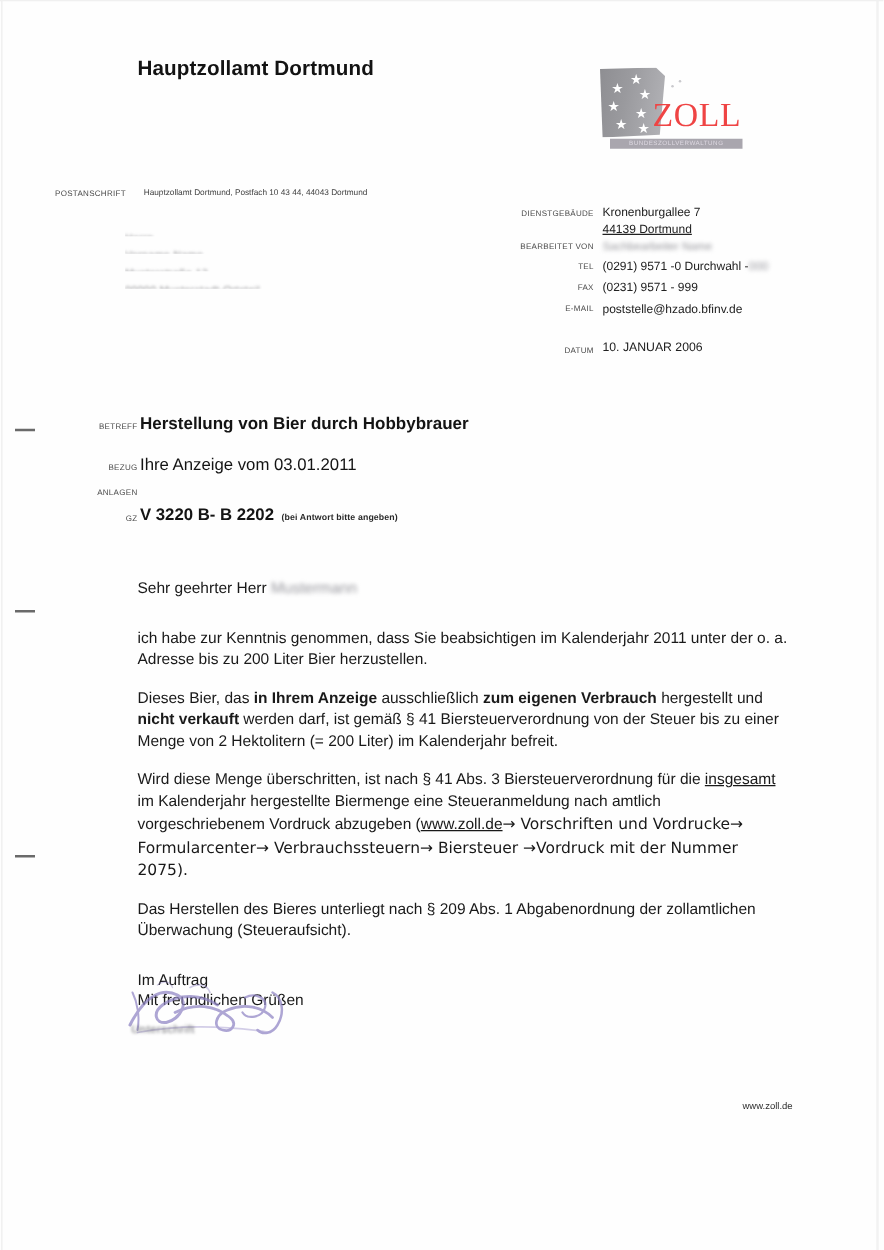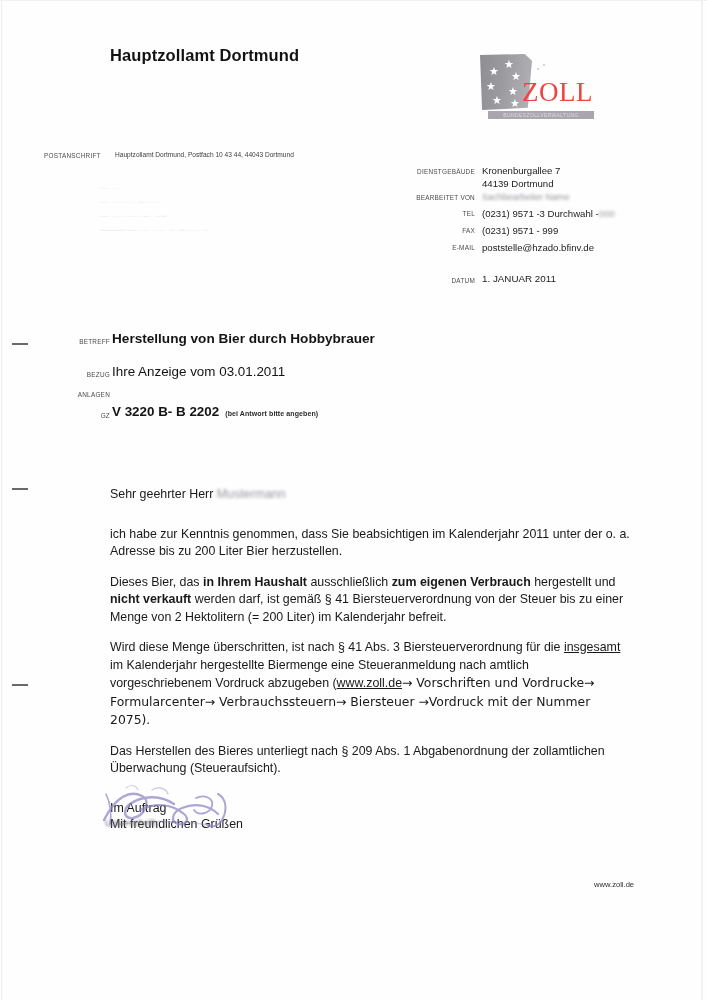--- a/index.html
+++ b/index.html
@@ -238,21 +238,20 @@
 
   
   .body {
     position: absolute;
     left: 110px;
     top: 462px;
     width: 523px;
     font-size: 12.4px;
     line-height: 17.5px;
     color: #191919;
-    margin-top: 24px;
   }
   .body p { margin: 0 0 13px 0; }
   .salutation { margin-bottom: 22px !important; }
   .body b { font-weight: bold; }
   .body u { text-decoration: underline; text-align: center; }
   .link { text-decoration: underline; }
   .arrow { font-family: "DejaVu Sans", sans-serif; }
 
   .closing { margin-top: 22px; line-height: 16px; }
 
@@ -324,42 +323,42 @@
     <div class="redact-line"><span>Herrn</span></div>
     <div class="redact-line"><span>Vorname Name</span></div>
     <div class="redact-line"><span>Musterstraße 12</span></div>
     <div class="redact-line"><span>00000 Musterstadt-Ortsteil</span></div>
   </div>
 
   <div class="contact">
     <div class="contact-row" style="height:26px;">
       <div class="contact-key">DIENSTGEBÄUDE</div>
       <div class="contact-val" style="top:-1px;">Kronenburgallee 7</div>
-      <div class="contact-val" style="top:12px;">44139 Dortmund</div>
+      <div class="contact-val" style="top:12px;text-decoration:underline;">44139 Dortmund</div>
     </div>
     <div class="contact-row" style="height:16px;">
       <div class="contact-key">BEARBEITET VON</div>
       <div class="contact-val redacted">Sachbearbeiter Name</div>
     </div>
     <div class="contact-row" style="height:17px;">
       <div class="contact-key">TEL</div>
-      <div class="contact-val"><span>(0231) 9571 -3 Durchwahl -</span><span class="inline-redact">000</span></div>
+      <div class="contact-val"><span>(0291) 9571 -0 Durchwahl -</span><span class="inline-redact">000</span></div>
     </div>
     <div class="contact-row" style="height:17px;">
       <div class="contact-key">FAX</div>
       <div class="contact-val">(0231) 9571 - 999</div>
     </div>
     <div class="contact-row" style="height:17px;">
       <div class="contact-key">E-MAIL</div>
       <div class="contact-val">poststelle@hzado.bfinv.de</div>
     </div>
   </div>
 
   <div class="date-key">DATUM</div>
-  <div class="date-val">1. JANUAR 2011</div>
+  <div class="date-val">10. JANUAR 2006</div>
 
   <div class="field-key k-betreff">BETREFF</div>
   <div class="field-val v-betreff">Herstellung von Bier durch Hobbybrauer</div>
 
   <div class="field-key k-bezug">BEZUG</div>
   <div class="field-val v-bezug">Ihre Anzeige vom 03.01.2011</div>
 
   <div class="field-key k-anlagen">ANLAGEN</div>
 
   <div class="field-key k-gz">GZ</div>
@@ -368,21 +367,21 @@
   <div class="fold" style="top:343px;"></div>
   <div class="fold" style="top:488px;"></div>
   <div class="fold" style="top:684px;"></div>
 
   <div class="body">
 
     <p class="salutation"><span>Sehr geehrter Herr</span> <span class="inline-redact">Mustermann</span></p>
 
     <p>ich habe zur Kenntnis genommen, dass Sie beabsichtigen im Kalenderjahr 2011 unter der o. a. Adresse bis zu 200 Liter Bier herzustellen.</p>
 
-    <p><span>Dieses Bier, das </span><b>in Ihrem Haushalt</b><span> ausschließlich </span><b>zum eigenen Verbrauch</b><span> hergestellt und </span><b>nicht verkauft</b><span> werden darf, ist gemäß § 41 Biersteuerverordnung von der Steuer bis zu einer Menge von 2 Hektolitern (= 200 Liter) im Kalenderjahr befreit.</span></p>
+    <p><span>Dieses Bier, das </span><b>in Ihrem Anzeige</b><span> ausschließlich </span><b>zum eigenen Verbrauch</b><span> hergestellt und </span><b>nicht verkauft</b><span> werden darf, ist gemäß § 41 Biersteuerverordnung von der Steuer bis zu einer Menge von 2 Hektolitern (= 200 Liter) im Kalenderjahr befreit.</span></p>
 
     <p><span>Wird diese Menge überschritten, ist nach § 41 Abs. 3 Biersteuerverordnung für die </span><u>insgesamt</u><span> im Kalenderjahr hergestellte Biermenge eine Steueranmeldung nach amtlich vorgeschriebenem Vordruck abzugeben (</span><span class="link">www.zoll.de</span><span class="arrow">→ Vorschriften und Vordrucke→ Formularcenter→ Verbrauchssteuern→ Biersteuer →Vordruck mit der Nummer 2075).</span></p>
 
     <p>Das Herstellen des Bieres unterliegt nach § 209 Abs. 1 Abgabenordnung der zollamtlichen Überwachung (Steueraufsicht).</p>
 
     <div class="closing">
       <div>Im Auftrag</div>
       <div>Mit freundlichen Grüßen</div>
     </div>
   </div>

